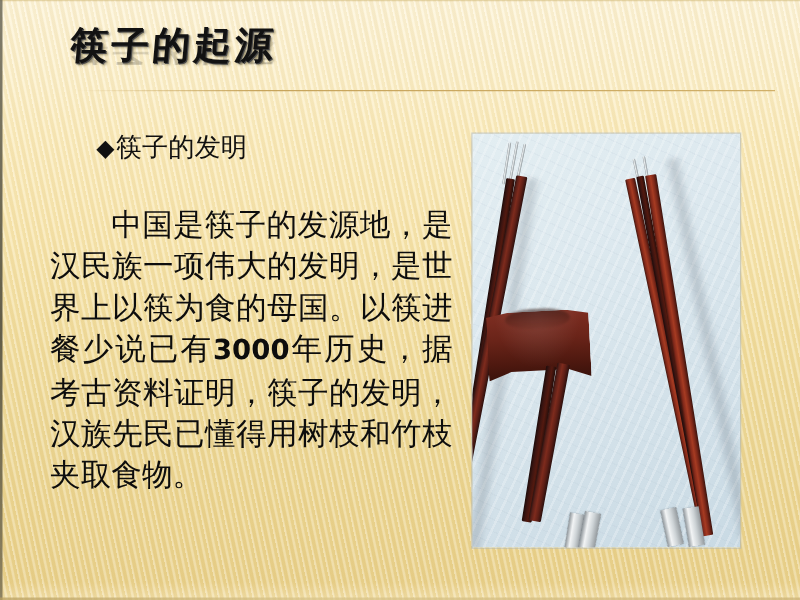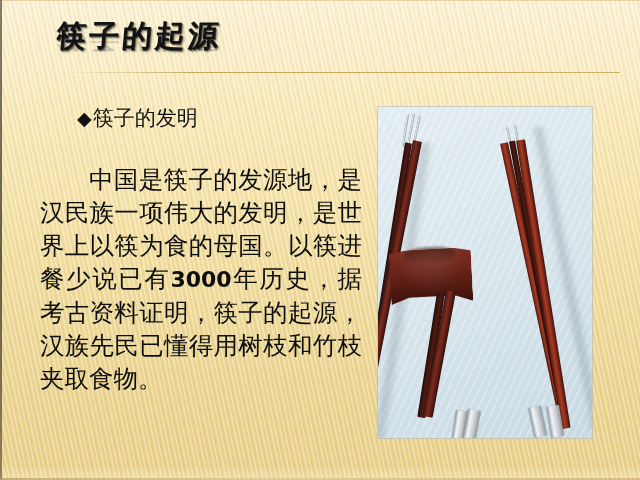--- a/index.html
+++ b/index.html
@@ -242,21 +242,21 @@
   <div id="title-block">
     <div class="title-reflection">筷子的起源</div>
     <div class="title-text">筷子的起源</div>
   </div>
   <div id="title-rule"></div>
 
   <div id="bullet-line">
     <span id="bullet-marker">◆</span><span>筷子的发明</span>
   </div>
 
-  <div id="body-paragraph"><span>中国是筷子的发源地，是汉民族一项伟大的发明，是世界上以筷为食的母国。以筷进餐少说已有</span><b>3000</b><span>年历史，据考古资料证明，筷子的起源，汉族先民已懂得用树枝和竹枝夹取食物。</span></div>
+  <div id="body-paragraph"><span>中国是筷子的发源地，是汉民族一项伟大的发明，是世界上以筷为食的母国。以筷进餐少说已有</span><b>3000</b><span>年历史，据考古资料证明，筷子的发明，汉族先民已懂得用树枝和竹枝夹取食物。</span></div>
 
   <div id="photo" title="">
     <div class="speckle"></div>
 
     <div class="shadowcast" style="left:40px; top:36px; width:16px; height:300px; transform:rotate(9deg);"></div>
     <div class="shadowcast" style="left:152px; top:20px; width:16px; height:310px; transform:rotate(-11deg);"></div>
 
     <div class="tip" style="left:29px; top:7px; width:2px; height:34px; transform:rotate(9deg);"></div>
     <div class="tip" style="left:35px; top:6px; width:2px; height:36px; transform:rotate(10.5deg);"></div>
     <div class="tip" style="left:41px; top:8px; width:2px; height:33px; transform:rotate(12deg);"></div>

